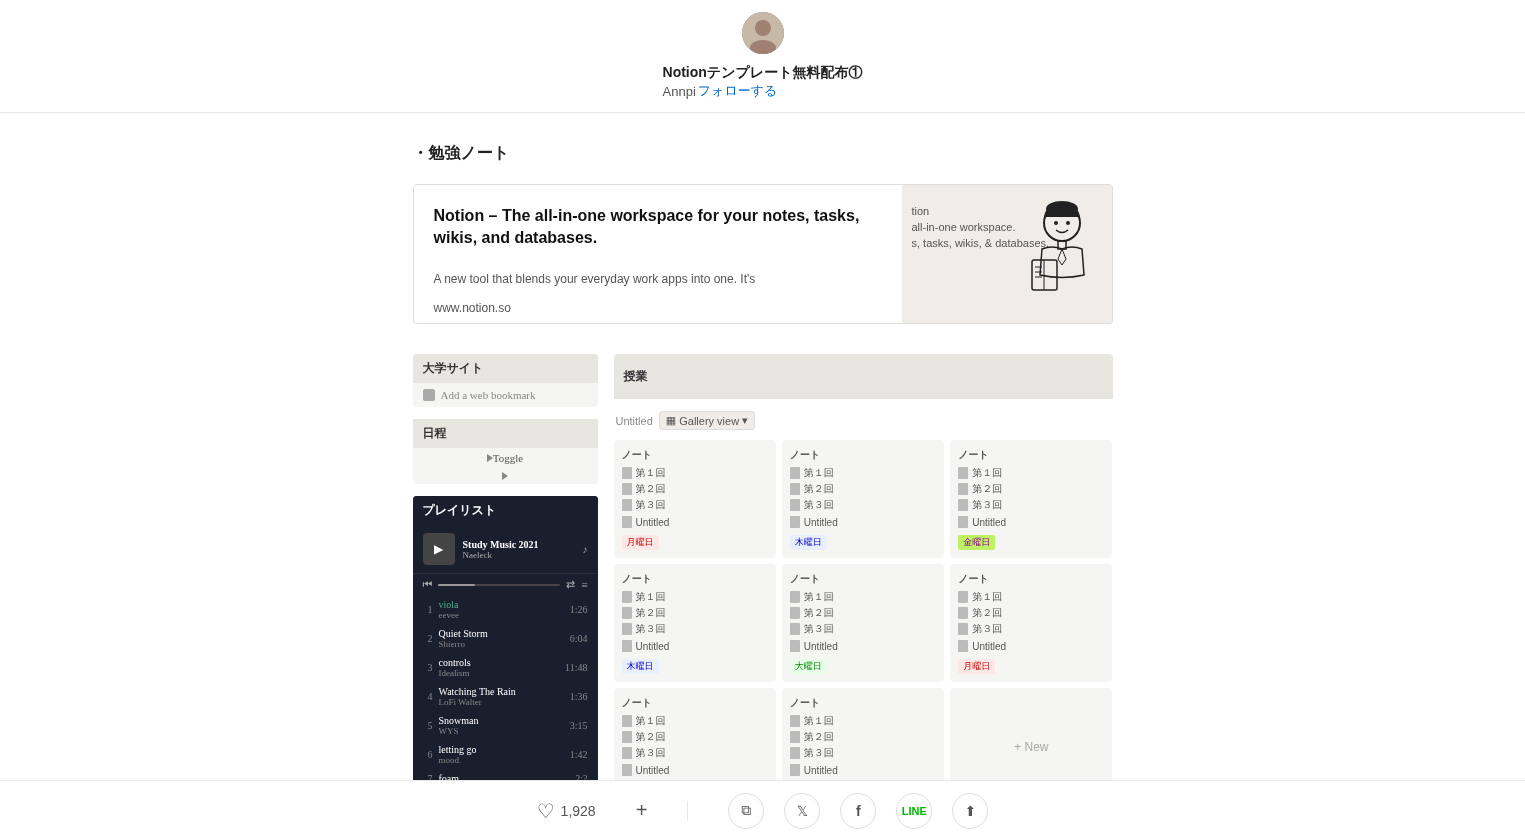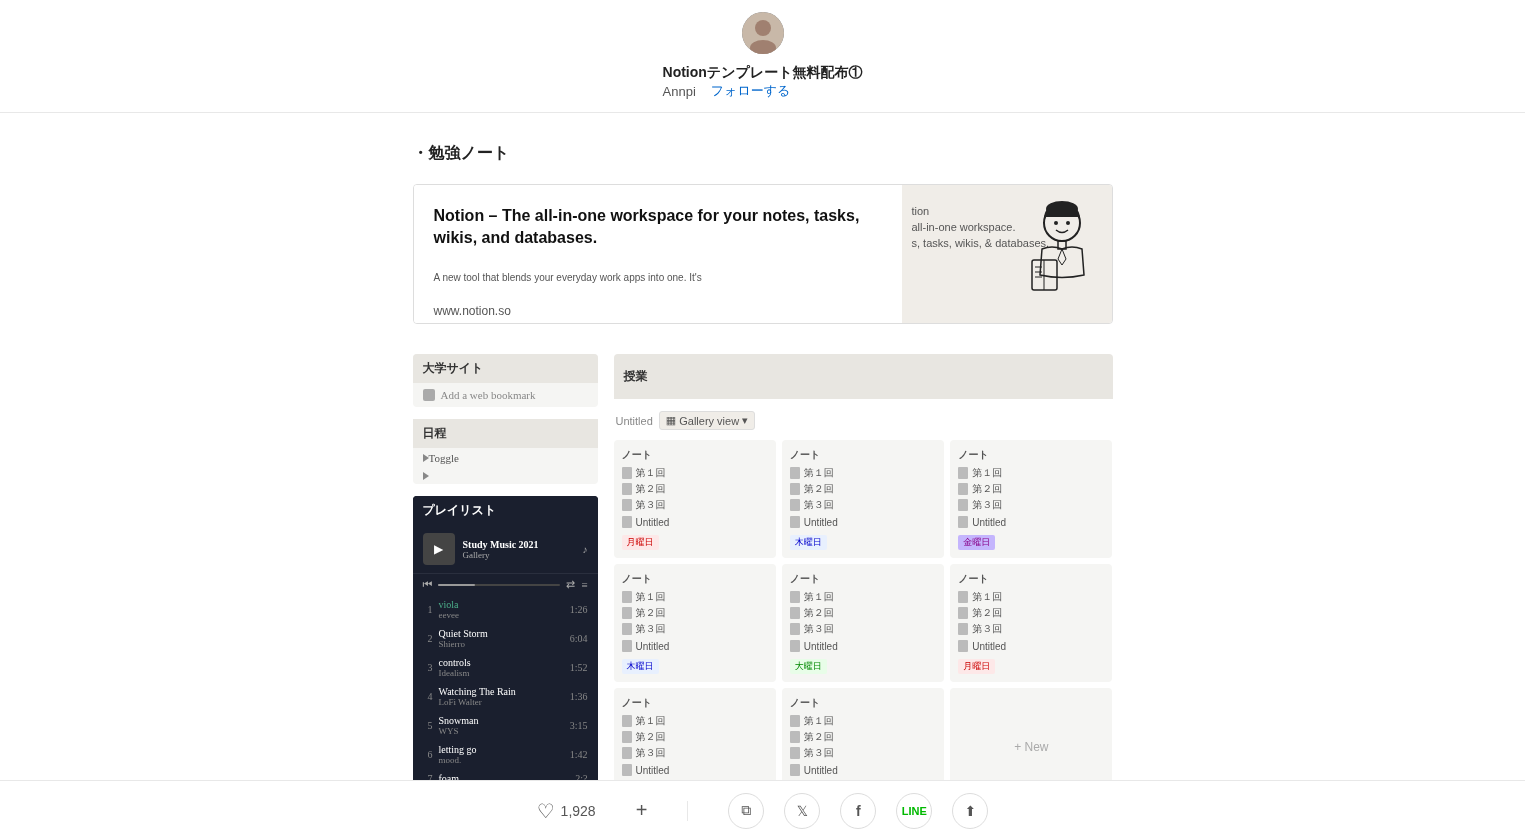--- a/index.html
+++ b/index.html
@@ -43,21 +43,21 @@
       flex-direction: column;
     }
     .header-title {
       font-size: 14px;
       font-weight: 600;
       color: #222;
     }
     .header-sub {
       display: flex;
       align-items: center;
-      gap: 15px;
+      gap: 2px;
       font-size: 13px;
       color: #555;
     }
     .follow-link {
       color: #06c;
       text-decoration: none;
       font-size: 13px;
     }
 
     
@@ -89,24 +89,24 @@
       background: #fff;
     }
     .notion-card-left h3 {
       font-size: 16px;
       font-weight: 700;
       line-height: 1.4;
       margin-bottom: 20px;
       color: #111;
     }
     .notion-card-left p {
-      font-size: 10px;
+      font-size: 12px;
       color: #555;
       line-height: 1.5;
-      margin-bottom: 16px;
+      margin-bottom: 10px;
     }
     .notion-card-left .url {
       font-size: 12px;
       color: #555;
     }
     .notion-card-right {
       width: 210px;
       background: #f0ede8;
       display: flex;
       align-items: center;
@@ -175,20 +175,21 @@
       color: #333;
       background: #e8e6e1;
     }
     .schedule-item {
       display: flex;
       align-items: center;
       padding: 4px 10px;
       font-size: 11px;
       color: #555;
       gap: 0;
+      justify-content: center;
     }
     .triangle {
       width: 0;
       height: 0;
       border-top: 4px solid transparent;
       border-bottom: 4px solid transparent;
       border-left: 6px solid #888;
     }
 
     
@@ -369,21 +370,21 @@
     .day-badge {
       display: inline-block;
       padding: 1px 5px;
       border-radius: 2px;
       font-size: 9px;
       margin-top: 3px;
     }
     .day-mon { background: #fde8e8; color: #c00; }
     .day-thu { background: #e8f0fe; color: #00c; }
     .day-wed { background: #e8fde8; color: #080; }
-    .day-fri { background: #c4b5fd; color: #808; }
+    .day-fri { background: #bef264; color: #808; }
 
     .gallery-add-cell {
       background: #f5f5f3;
       border-radius: 4px;
       display: flex;
       align-items: center;
       justify-content: center;
       color: #aaa;
       font-size: 12px;
       min-height: 80px;
@@ -541,21 +542,21 @@
           <div class="triangle"></div>
         </div>
       </div>
 
       <div class="playlist-section">
         <div class="playlist-title">プレイリスト</div>
         <div class="playlist-player">
           <div class="player-thumb">▶</div>
           <div class="player-info">
             <div class="player-song">Study Music 2021</div>
-            <div class="player-artist">Gallery</div>
+            <div class="player-artist">Naeleck</div>
           </div>
           <div class="player-icons">
             <span>♪</span>
           </div>
         </div>
         <div class="player-controls">
           <span style="color:#aaa;font-size:11px;">⏮</span>
           <div class="progress-bar">
             <div class="progress-fill"></div>
           </div>
@@ -579,21 +580,21 @@
       <div class="playlist-item-artist">Shierro</div>
     </div>
     <span class="playlist-item-dur">6:04</span>
   </div>
             <div class="playlist-item">
     <span class="playlist-item-num">3</span>
     <div class="playlist-item-info">
       <div class="playlist-item-name">controls</div>
       <div class="playlist-item-artist">Idealism</div>
     </div>
-    <span class="playlist-item-dur">1:52</span>
+    <span class="playlist-item-dur">11:48</span>
   </div>
             <div class="playlist-item">
     <span class="playlist-item-num">4</span>
     <div class="playlist-item-info">
       <div class="playlist-item-name">Watching The Rain</div>
       <div class="playlist-item-artist">LoFi Walter</div>
     </div>
     <span class="playlist-item-dur">1:36</span>
   </div>
             <div class="playlist-item">

